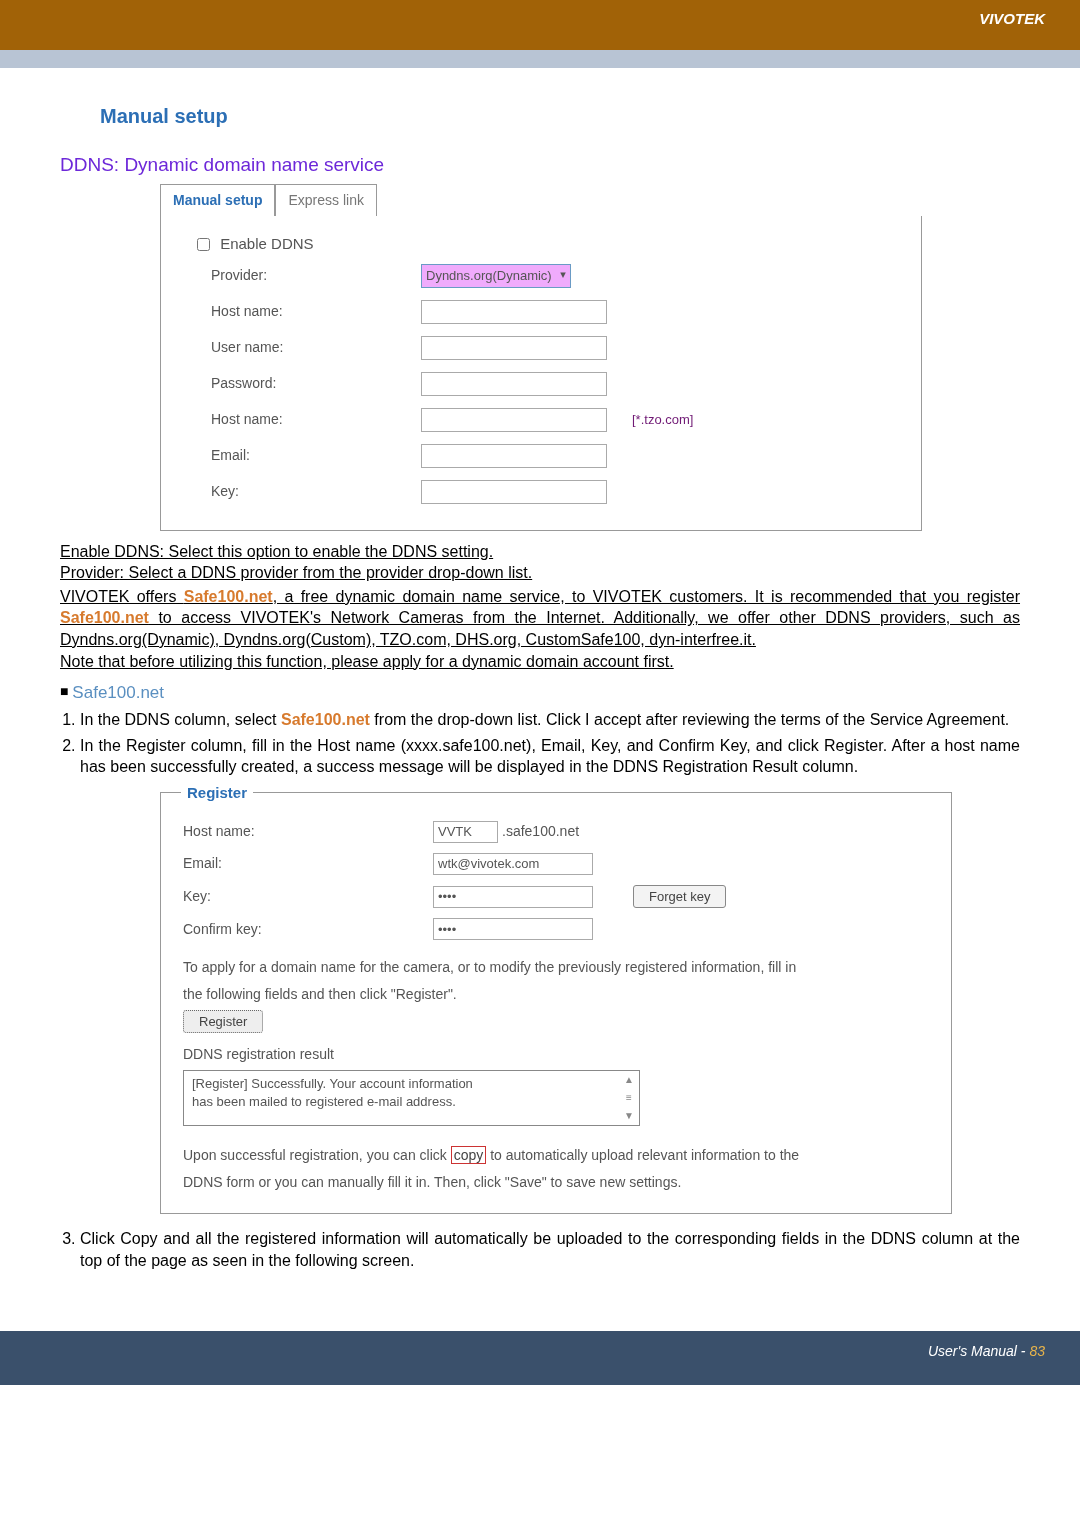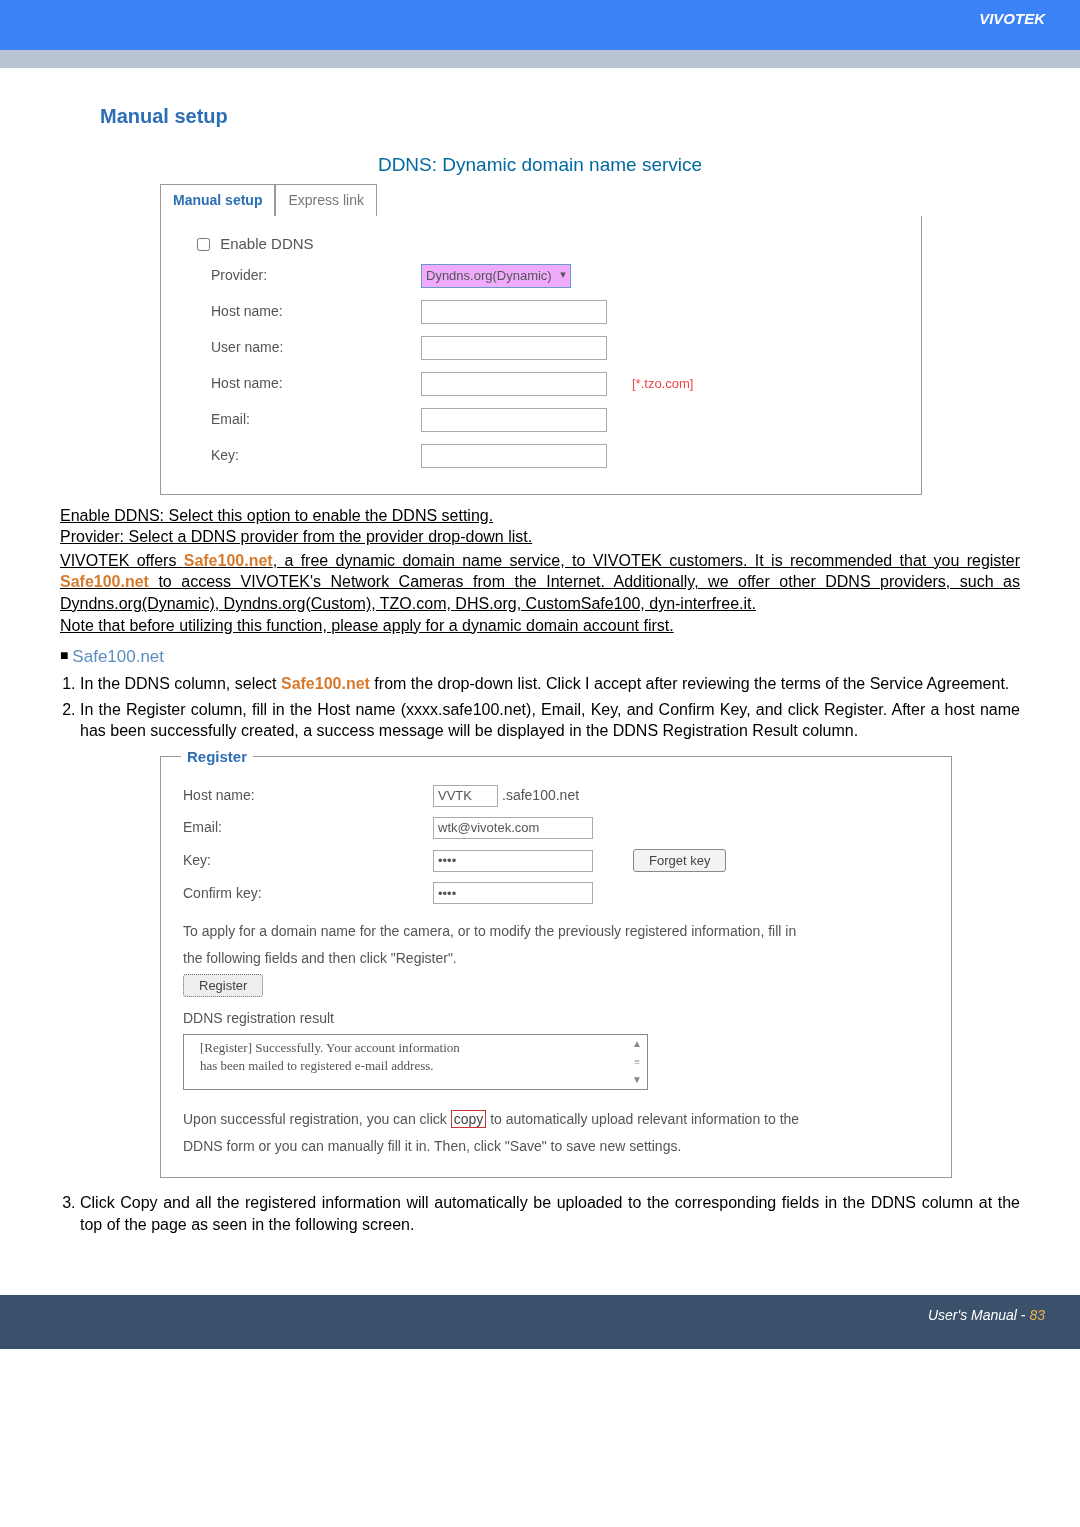--- a/index.html
+++ b/index.html
@@ -3,21 +3,21 @@
 <meta charset="utf-8">
 <style>
   body {
     margin: 0;
     padding: 0;
     font-family: Arial, Helvetica, sans-serif;
     background: #fff;
     width: 1080px;
   }
   .topbar {
-    background: #3b82f6;
+    background: #a16207;
     height: 40px;
     color: #fff;
     text-align: right;
     padding: 10px 35px 0 0;
     font-style: italic;
     font-weight: bold;
     font-size: 15px;
   }
   .bluebar {
     background: #b8c4d4;
@@ -29,25 +29,24 @@
     line-height: 1.35;
     color: #000;
   }
   h2.manual {
     color: #2c6fb5;
     font-size: 20px;
     margin: 0 0 22px 40px;
     font-weight: bold;
   }
   h3.sub {
-    color: #0369a1;
+    color: #6d28d9;
     font-size: 19px;
     font-weight: normal;
     margin: 0 0 6px 0;
-    text-align: center;
   }
   .panel {
     border: 1px solid #999;
     border-top: none;
     margin: 0 0 10px 100px;
     width: 720px;
     padding: 14px 20px 14px 20px;
     font-size: 14px;
     color: #555;
   }
@@ -95,21 +94,21 @@
   .form-row .select::after {
     content: "▾";
     position: absolute;
     right: 4px;
     top: 2px;
     font-size: 11px;
     color: #555;
   }
   .form-row .suffix {
     margin-left: 25px;
-    color: #ef4444;
+    color: #701a75;
     font-size: 13px;
   }
   .checkbox-row {
     margin: 4px 0 10px 12px;
     font-size: 15px;
     color: #555;
   }
   .checkbox-row input { vertical-align: middle; margin-right: 6px; }
   p.body {
     margin: 0 0;
@@ -160,26 +159,25 @@
     background: #f3f3f3;
     font-size: 13px;
     color: #444;
     display: inline-block;
   }
   .btn.dotted { border: 1px dotted #666; background: #eee; }
   .resultbox {
     border: 1px solid #888;
     width: 425px;
     height: 46px;
-    padding: 4px 22px 4px 16px;
+    padding: 4px 22px 4px 8px;
     font-size: 13px;
     color: #555;
     position: relative;
     line-height: 1.4;
-    font-family: Liberation Serif, serif;
   }
   .scroll-icons {
     position: absolute;
     right: 2px; top: 2px; bottom: 2px;
     width: 16px;
     display: flex; flex-direction: column; justify-content: space-between;
     font-size: 10px; color:#888; align-items: center;
   }
   .boxedword { border: 1px solid #c33; padding: 0 2px; color:#444;}
   .footer {
@@ -221,20 +219,24 @@
       <label>Provider:</label>
       <span class="select"><span>Dyndns.org(Dynamic)</span></span>
     </div>
     <div class="form-row">
       <label>Host name:</label>
       <input type="text" style="">
     </div>
     <div class="form-row">
       <label>User name:</label>
       <input type="text" style="">
+    </div>
+    <div class="form-row">
+      <label>Password:</label>
+      <input type="password" style="">
     </div>
     <div class="form-row">
       <label>Host name:</label>
       <input type="text" style="">
       <span class="suffix">[*.tzo.com]</span>
     </div>
     <div class="form-row">
       <label>Email:</label>
       <input type="text" style="">
     </div>

